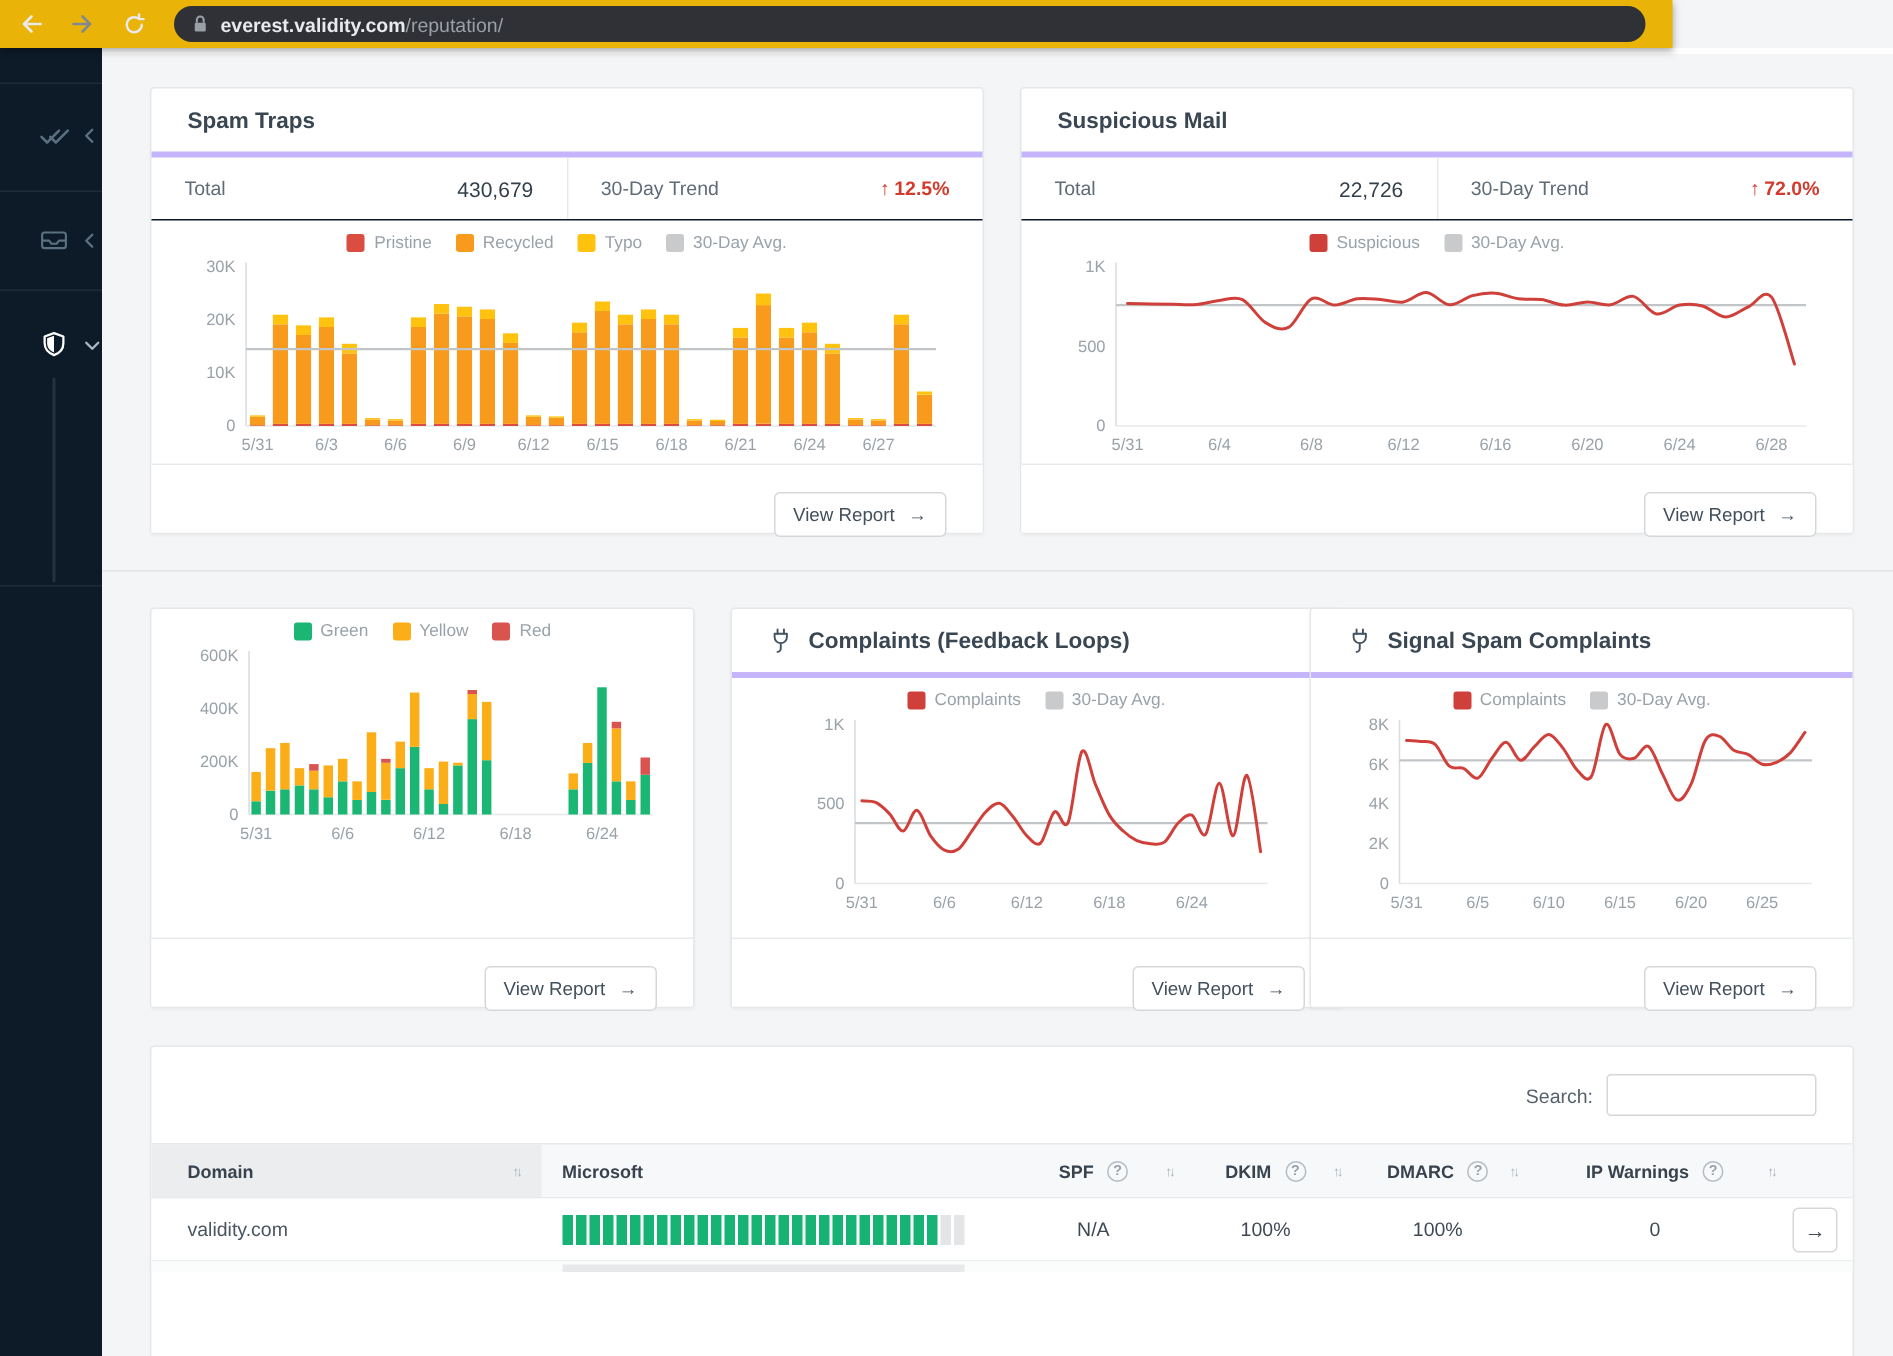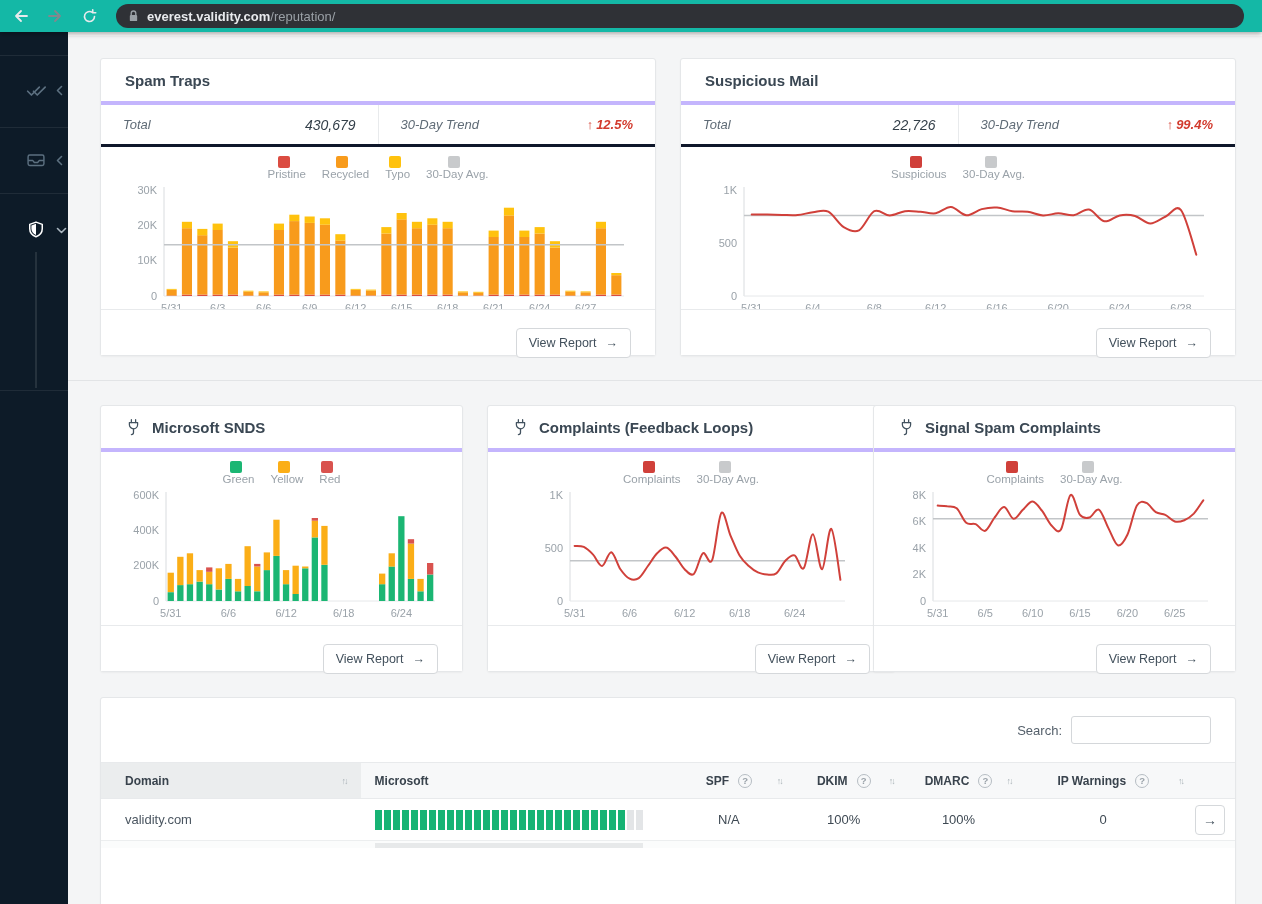--- a/index.html
+++ b/index.html
@@ -1,21 +1,21 @@
 <!DOCTYPE html>
 <html><head>
 <meta charset="utf-8">
 <style>
   * { margin:0; padding:0; box-sizing:border-box; }
   html,body { width:1262px; height:904px; overflow:hidden; }
   body { font-family:"Liberation Sans","DejaVu Sans",sans-serif; background:#f4f5f6; }
   #screen { position:relative; width:1262px; height:904px; }
 
   
-  .browser-bar { position:absolute; left:0; top:0; width:1262px; height:32px; background:#14b8a6;
+  .browser-bar { position:absolute; left:0; top:0; width:1115px; height:32px; background:#eab308;
                  display:flex; align-items:center; z-index:20; box-shadow:0 2px 5px rgba(0,0,0,.35); }
   .nav-btn { width:26px; height:26px; display:flex; align-items:center; justify-content:center; margin-left:8px; cursor:pointer; }
   .url-bar { flex:1; height:24px; margin:0 18px 0 14px; background:#2f3136; border-radius:12px;
              display:flex; align-items:center; padding:0 12px; }
   .url-host { color:#e8eaed; font-size:13px; font-weight:700; margin-left:8px; }
   .url-path { color:#9aa0a6; font-size:13px; }
 
   
   .sidebar { position:absolute; left:0; top:32px; width:68px; height:872px; background:#0d1b28; z-index:10; }
   .sb-sep { position:absolute; left:0; width:68px; height:1px; background:rgba(255,255,255,.08); }
@@ -33,31 +33,31 @@
   #card-susp   { left:680px; top:58px;  width:556px;  height:298px; }
   #card-snds   { left:100px; top:405px; width:363px;  height:267px; }
   #card-fbl    { left:487px; top:405px; width:408px;  height:267px; }
   #card-signal { left:873px; top:405px; width:363px;  height:267px; }
   #card-gpt    { left:100px; top:697px; width:1136px; height:230px; }
 
   .c-header { height:46px; padding:0 24px; display:flex; align-items:center; border-bottom:4px solid #c4b5fd;
               font-size:15px; font-weight:600; color:#3a4753; }
   .c-header .hicon { margin-right:10px; display:flex; }
 
-  .stat-row { display:flex; height:42px; border-bottom:3px solid #0f172a;font-style:italic; }
+  .stat-row { display:flex; height:42px; border-bottom:1px solid #0f172a; }
   .stat { flex:1; display:flex; justify-content:space-between; align-items:center; padding:0 22px; }
   .stat + .stat { border-left:1px solid #e8eaec; }
   .stat-label { color:#5f6b76; font-size:13px; }
   .stat-value { color:#333f49; font-size:14px; }
   .trend { color:#d23b2e; font-size:13px; font-weight:700; }
   .trend .up { font-weight:700; margin-right:3px; }
 
   .legend { display:flex; justify-content:center; align-items:center; gap:16px; margin-top:9px;
             font-size:11.5px; color:#9aa2a9; }
-  .legend .li { display:inline-flex; align-items:center;flex-direction:column; }
+  .legend .li { display:inline-flex; align-items:center; }
   .legend .sw { width:12px; height:12px; border-radius:2px; margin-right:6px; display:inline-block; }
 
   svg.chart { display:block; margin:2px auto 0; font-family:"Liberation Sans",sans-serif; }
   .tick { font-size:11px; fill:#9aa2a9; }
 
   .card-footer { position:absolute; bottom:0; left:0; right:0; height:46px; border-top:1px solid #e8eaec;
                  display:flex; align-items:center; justify-content:flex-end; padding:0 24px; background:#fff; }
   .btn { border:1px solid #d5d8db; background:#fff; border-radius:4px; padding:7px 12px; font-size:12.5px;
          color:#42505c; display:inline-flex; align-items:center; gap:9px; cursor:pointer;margin-top:20px; }
 
@@ -323,21 +323,21 @@
 
   <div class="card" id="card-susp">
     <div class="c-header">Suspicious Mail</div>
     <div class="stat-row">
       <div class="stat">
         <span class="stat-label">Total</span>
         <span class="stat-value">22,726</span>
       </div>
       <div class="stat">
         <span class="stat-label">30-Day Trend</span>
-        <span class="trend"><span class="up">↑</span><span>99.4%</span></span>
+        <span class="trend"><span class="up">↑</span><span>72.0%</span></span>
       </div>
     </div>
     <div class="legend">
         <span class="li">
           <span class="sw" style="background: rgb(208, 64, 58);"></span>
           <span>Suspicious</span>
         </span>
         <span class="li">
           <span class="sw" style="background: rgb(200, 202, 204);"></span>
           <span>30-Day Avg.</span>
@@ -362,30 +362,20 @@
       </svg>
     <div class="card-footer">
       <button class="btn">
           <span>View Report</span>
           <span>→</span>
         </button>
     </div>
   </div>
 
   <div class="card" id="card-snds">
-    <div class="c-header">
-      <span class="hicon">
-          <svg width="17" height="19" viewBox="0 0 24 26">
-            <path d="M9 2v4M15 2v4" stroke="#42525f" stroke-width="1.8" fill="none" stroke-linecap="round"></path>
-            <path d="M6.2 6h11.6v3a5.8 5.8 0 0 1-11.6 0z" fill="none" stroke="#42525f" stroke-width="1.8" stroke-linejoin="round"></path>
-            <path d="M12 15v5a3 3 0 0 1-3 3" fill="none" stroke="#42525f" stroke-width="1.8" stroke-linecap="round"></path>
-          </svg>
-        </span>
-      <span>Microsoft SNDS</span>
-    </div>
     <div class="legend">
         <span class="li">
           <span class="sw" style="background: rgb(27, 182, 115);"></span>
           <span>Green</span>
         </span>
         <span class="li">
           <span class="sw" style="background: rgb(251, 174, 23);"></span>
           <span>Yellow</span>
         </span>
         <span class="li">

